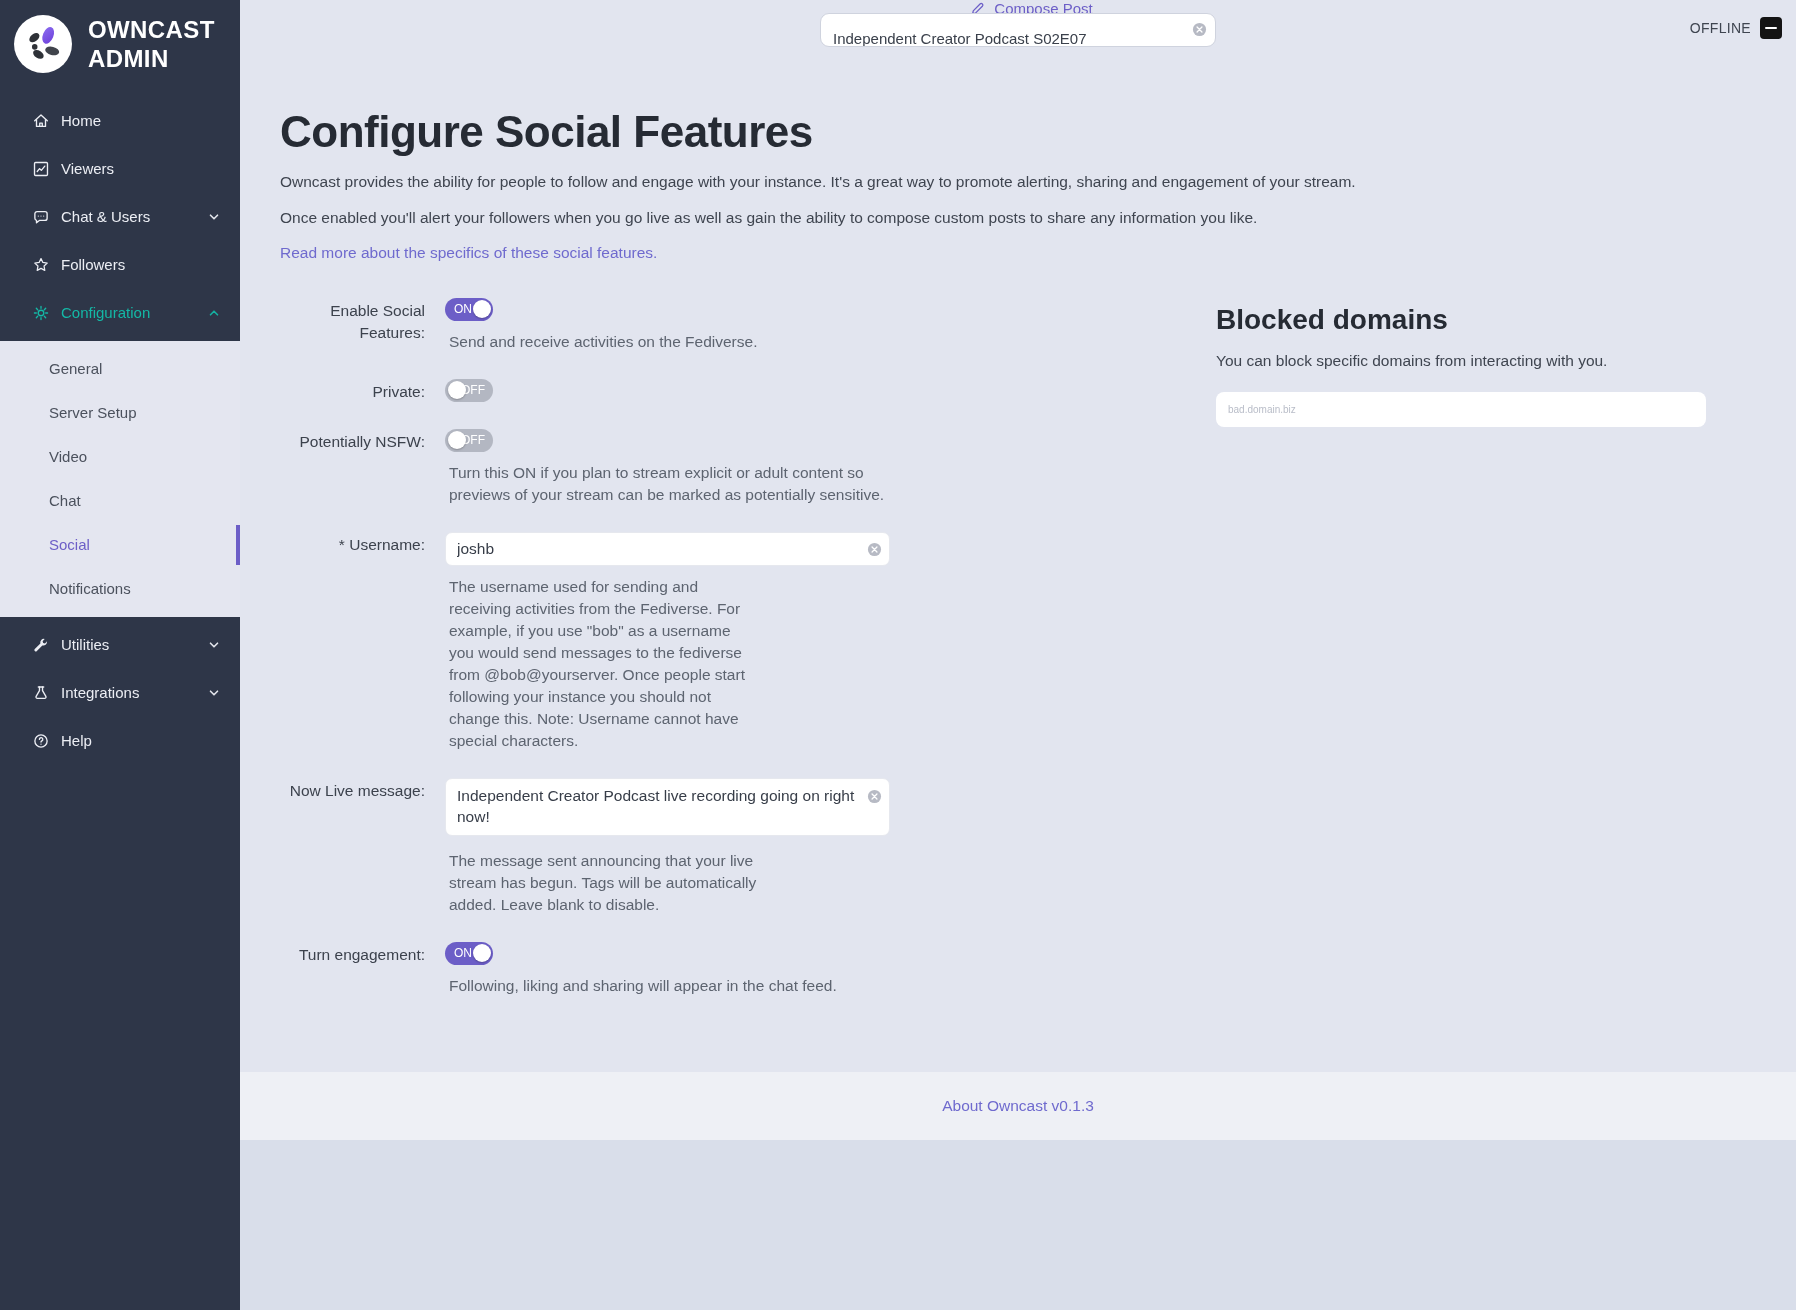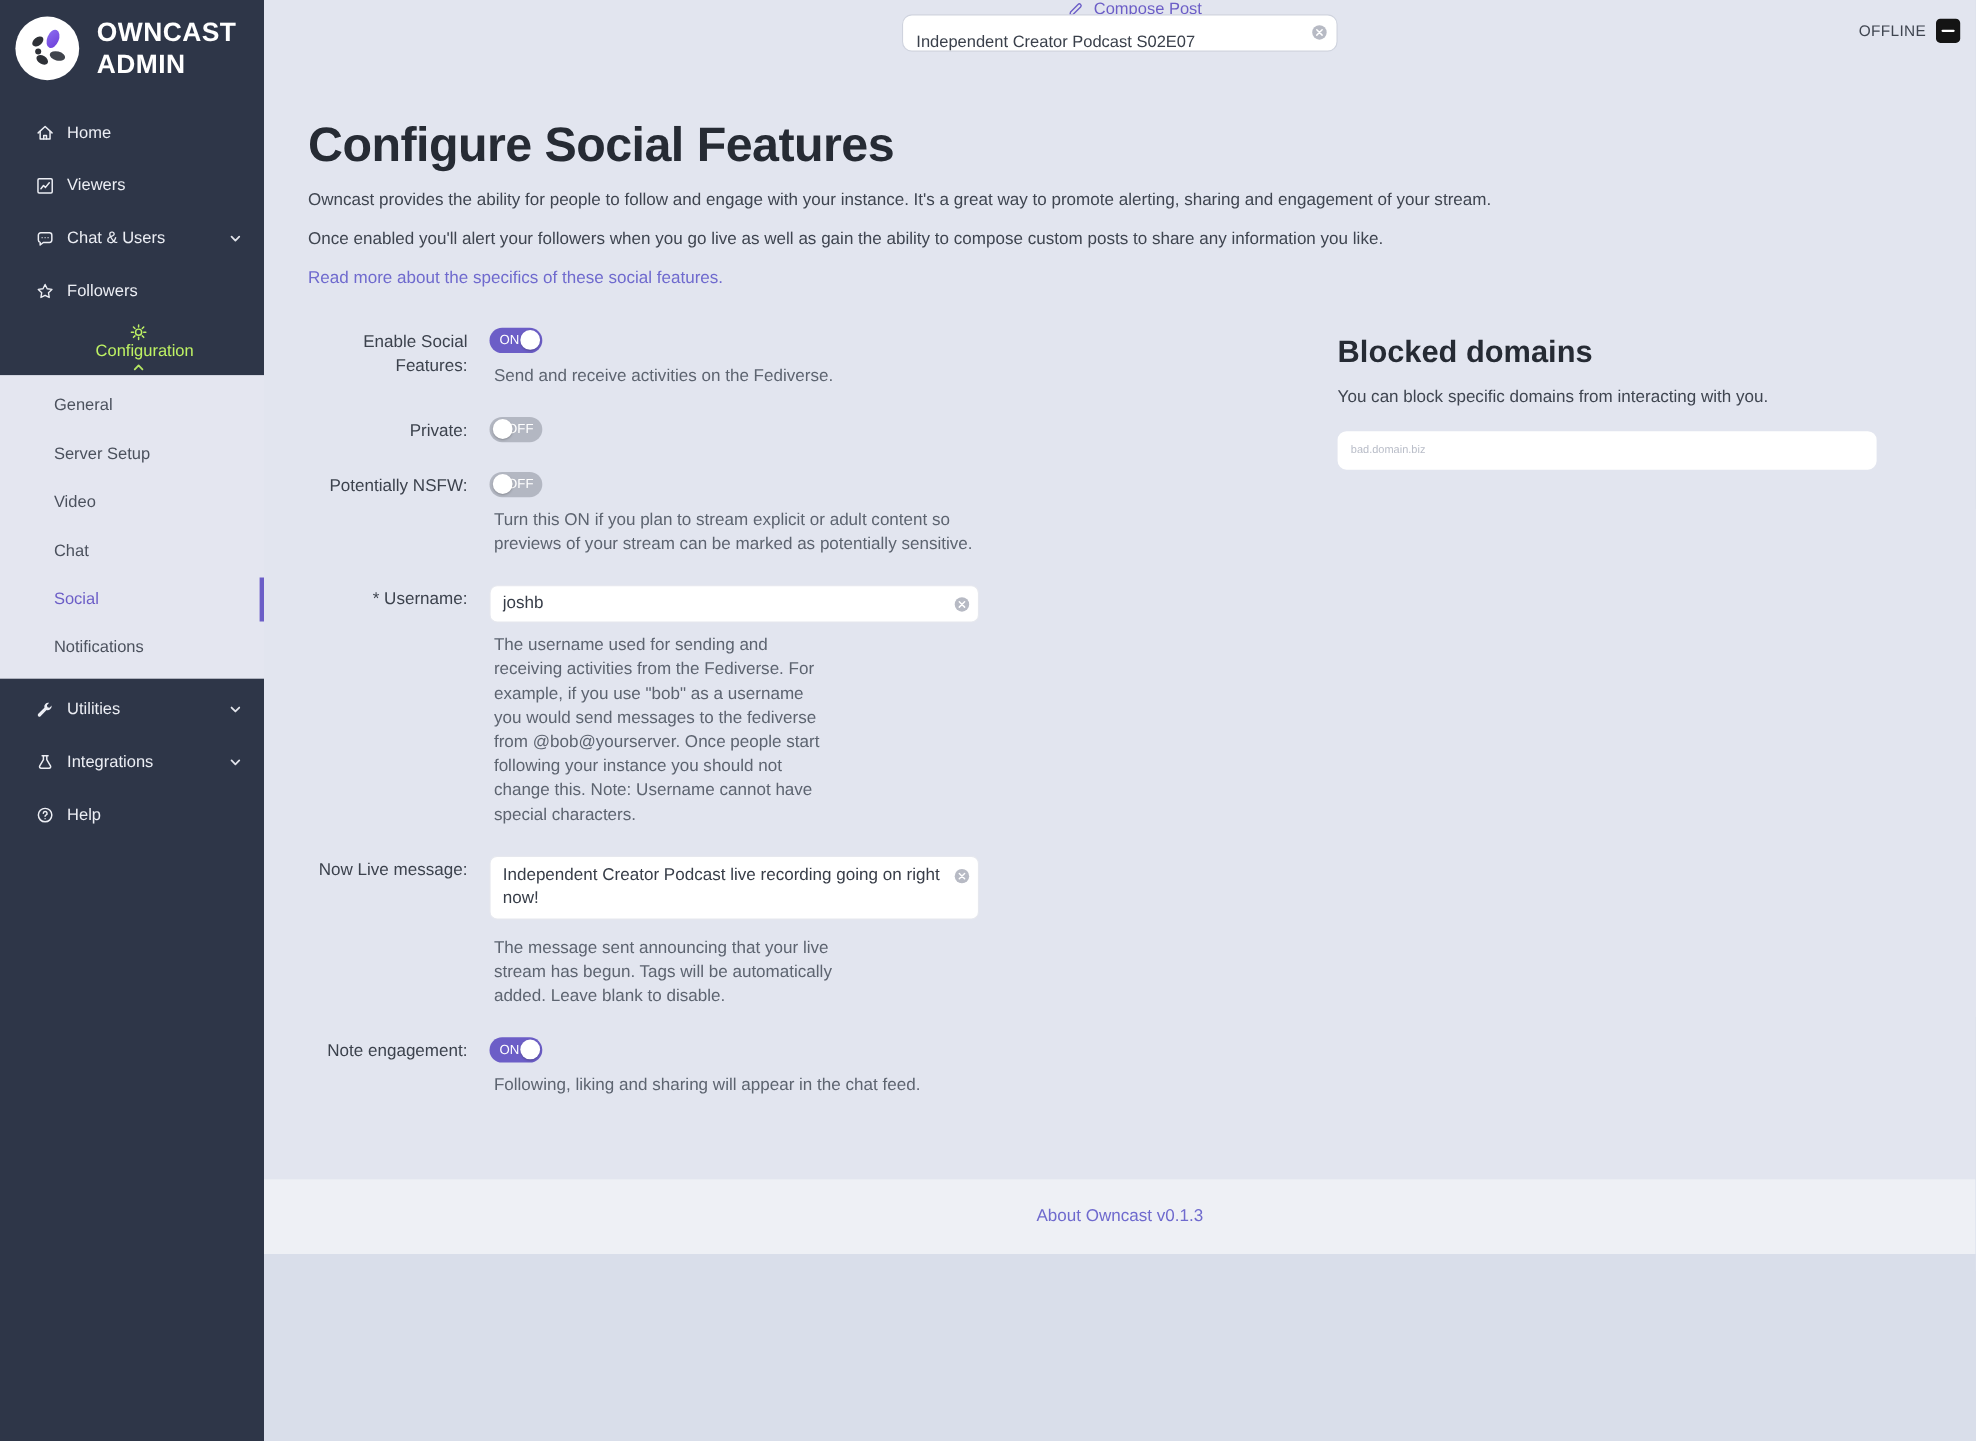--- a/index.html
+++ b/index.html
@@ -20,21 +20,21 @@
     display:flex; align-items:center; justify-content:center; flex:0 0 auto;
   }
   .brand { font-size:24px; font-weight:bold; color:#fff; line-height:1.22; letter-spacing:.4px; }
   .menu { margin-top:14px; font-size:15px; }
   .menu-item {
     height:40px; margin:8px 0; display:flex; align-items:center;
     padding:0 20px 0 32px; color:#eceef4; cursor:pointer;
   }
   .menu-item .mi-ic { width:18px; height:18px; display:flex; flex:0 0 auto; }
   .menu-item .mi-label { margin-left:11px; flex:1; }
-  .menu-item.purple { color:#bef264;flex-direction:column; }
+  .menu-item.purple { color:#14b8a6; }
   .chev { width:12px; height:12px; opacity:.95; }
   .submenu { background:#e4e6f0; padding:4px 0; }
   .submenu-item {
     height:40px; margin:4px 0; line-height:40px; padding-left:49px;
     color:#4b515d; position:relative; cursor:pointer; font-size:15px;
   }
   .submenu-item.active { color:#6c5ec7; }
   .submenu-item.active::after {
     content:""; position:absolute; right:0; top:0; width:4px; height:40px; background:#6c5ec7;
   }
@@ -374,21 +374,21 @@
                       <circle cx="8" cy="8" r="7" fill="#b7bac4"></circle>
                       <path d="M5.4 5.4l5.2 5.2M10.6 5.4l-5.2 5.2" stroke="#fff" stroke-width="1.4" stroke-linecap="round"></path>
                     </svg>
                 </span>
               </div>
               <div class="help mid">The message sent announcing that your live stream has begun. Tags will be automatically added. Leave blank to disable.</div>
             </div>
           </div>
 
           <div class="form-row">
-            <div class="f-label">Note engagement:</div>
+            <div class="f-label">Turn engagement:</div>
             <div class="f-control">
               <span class="switch on">
                 <span class="st">ON</span>
                 <span class="knob"></span>
               </span>
               <div class="help">Following, liking and sharing will appear in the chat feed.</div>
             </div>
           </div>
         </div>
 

